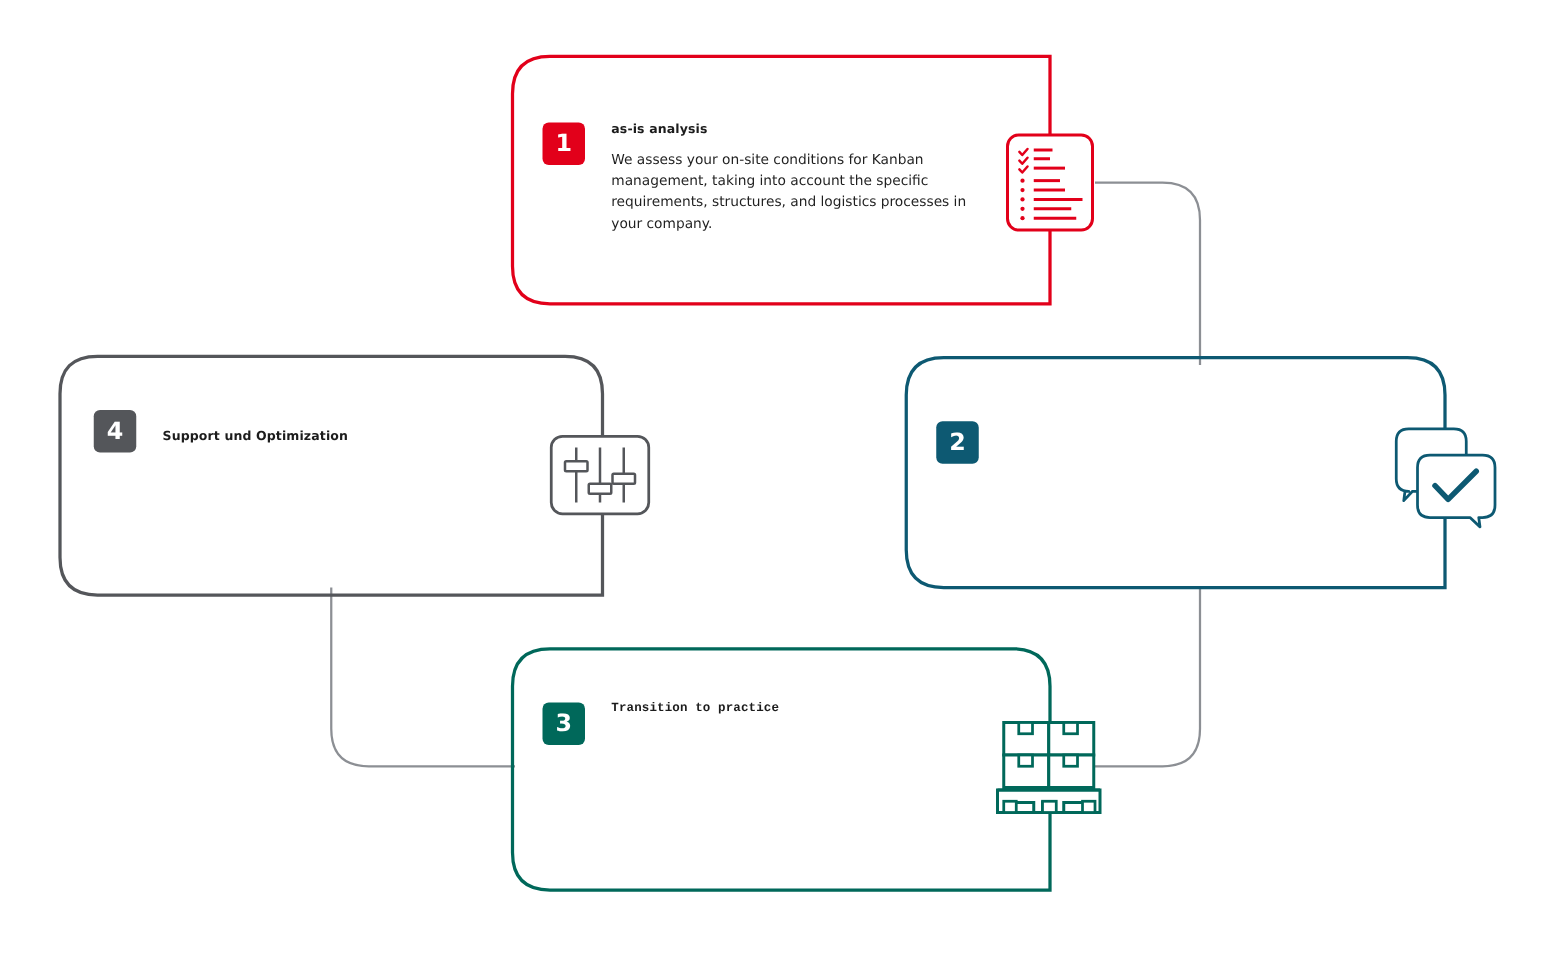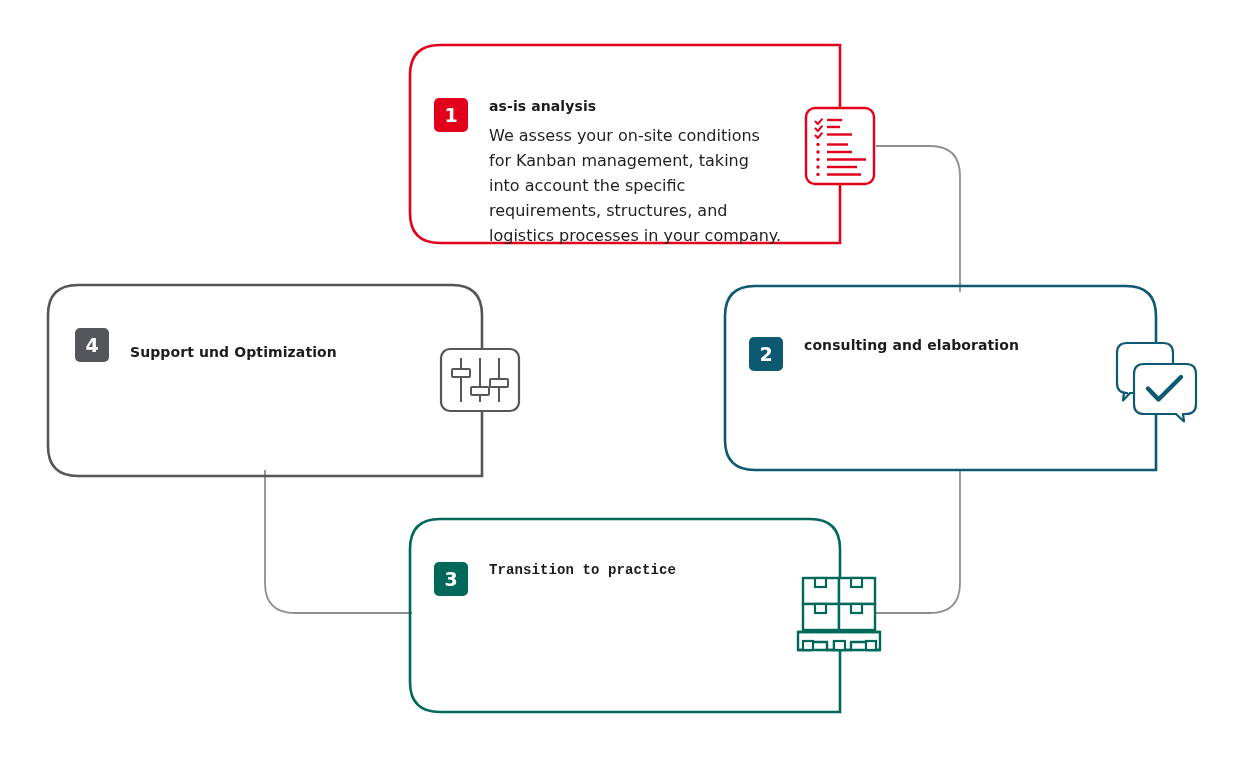--- a/index.html
+++ b/index.html
@@ -45,29 +45,29 @@
     font-size: 19px;
     font-weight: bold;
     line-height: 34px;
     text-align: center;
     font-family: "DejaVu Sans", sans-serif;
   }
   .txtcol {
     margin-left: 21px;
   }
   .step-title {
-    font-size: 14px;
+    font-size: 10px;
     font-weight: bold;
     color: #1c1c1c;
     letter-spacing: 0.1px;
     margin: 0 0 9px 0;
     line-height: 1.2;
   }
   .step-body {
-    font-size: 16px;
+    font-size: 11px;
     color: #1f1f1f;
     line-height: 1.56;
     margin: 0;
   }
 
   
   #step-1 { left: 434px; top: 98px;  width: 350px; }
   #step-2 { left: 749px; top: 337px; width: 340px; }
   #step-3 { left: 434px; top: 562px; width: 330px; }
   #step-4 { left: 75px;  top: 328px; width: 355px; }
@@ -197,21 +197,20 @@
     <div class="badge" style="background:#e2001a">1</div>
     <div class="txtcol">
       <p class="step-title">as-is analysis</p>
       <p class="step-body">We assess your on-site conditions for Kanban management, taking into account the specific requirements, structures, and logistics processes in your company.</p>
     </div>
   </div>
 
   <div class="step" id="step-2">
     <div class="badge" style="background:#0d5972">2</div>
     <div class="txtcol">
-      <p class="step-title">consulting and elaboration</p>
     </div>
   </div>
 
   <div class="step" id="step-3">
     <div class="badge" style="background:#00685a">3</div>
     <div class="txtcol">
       <p class="step-title">Transition to practice</p>
     </div>
   </div>
 

